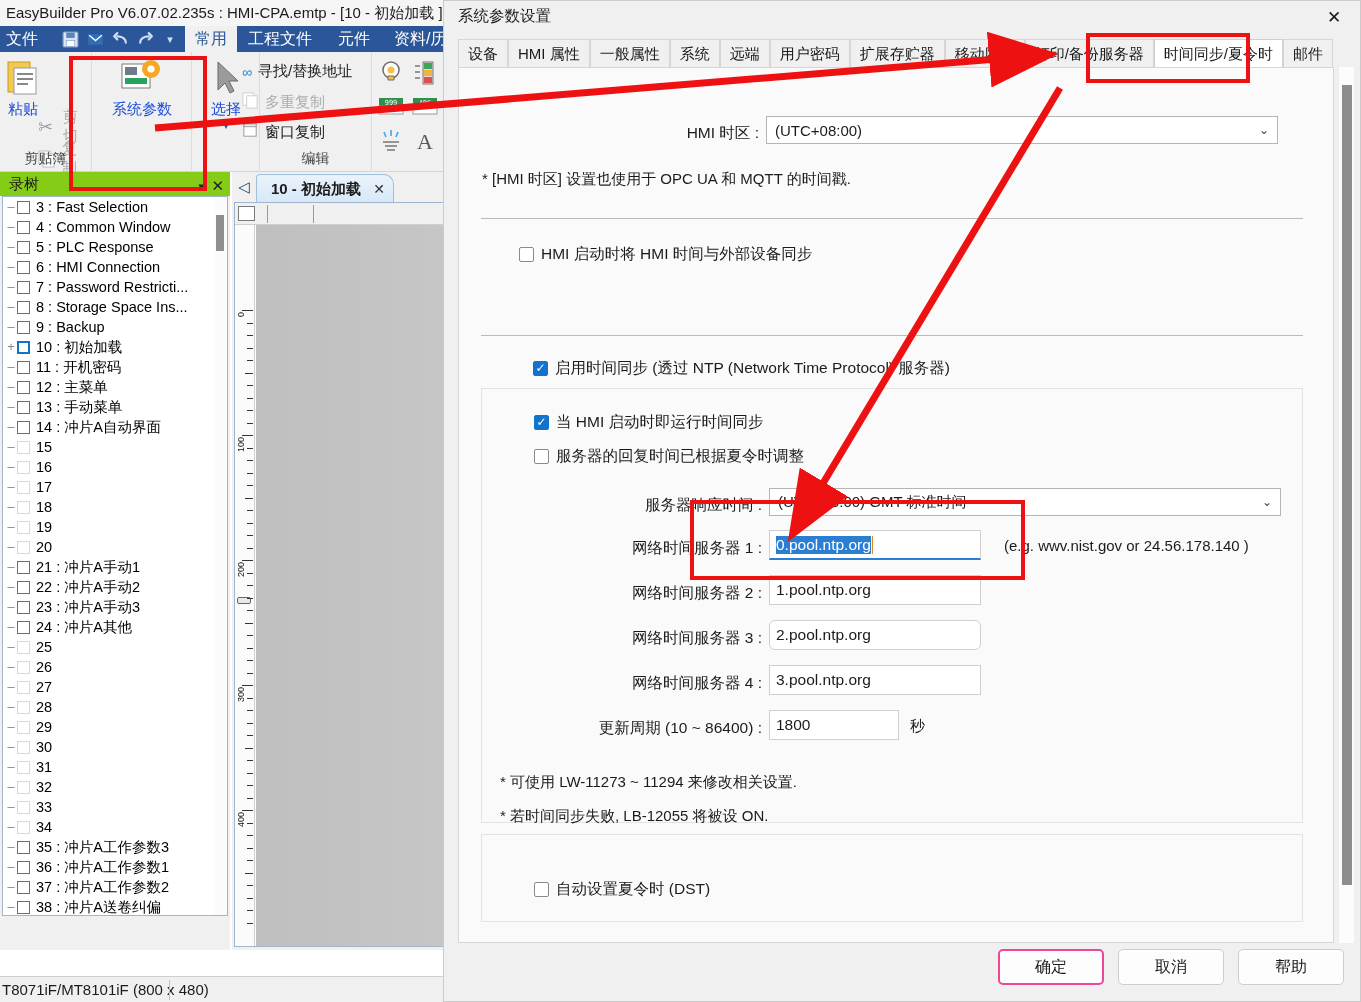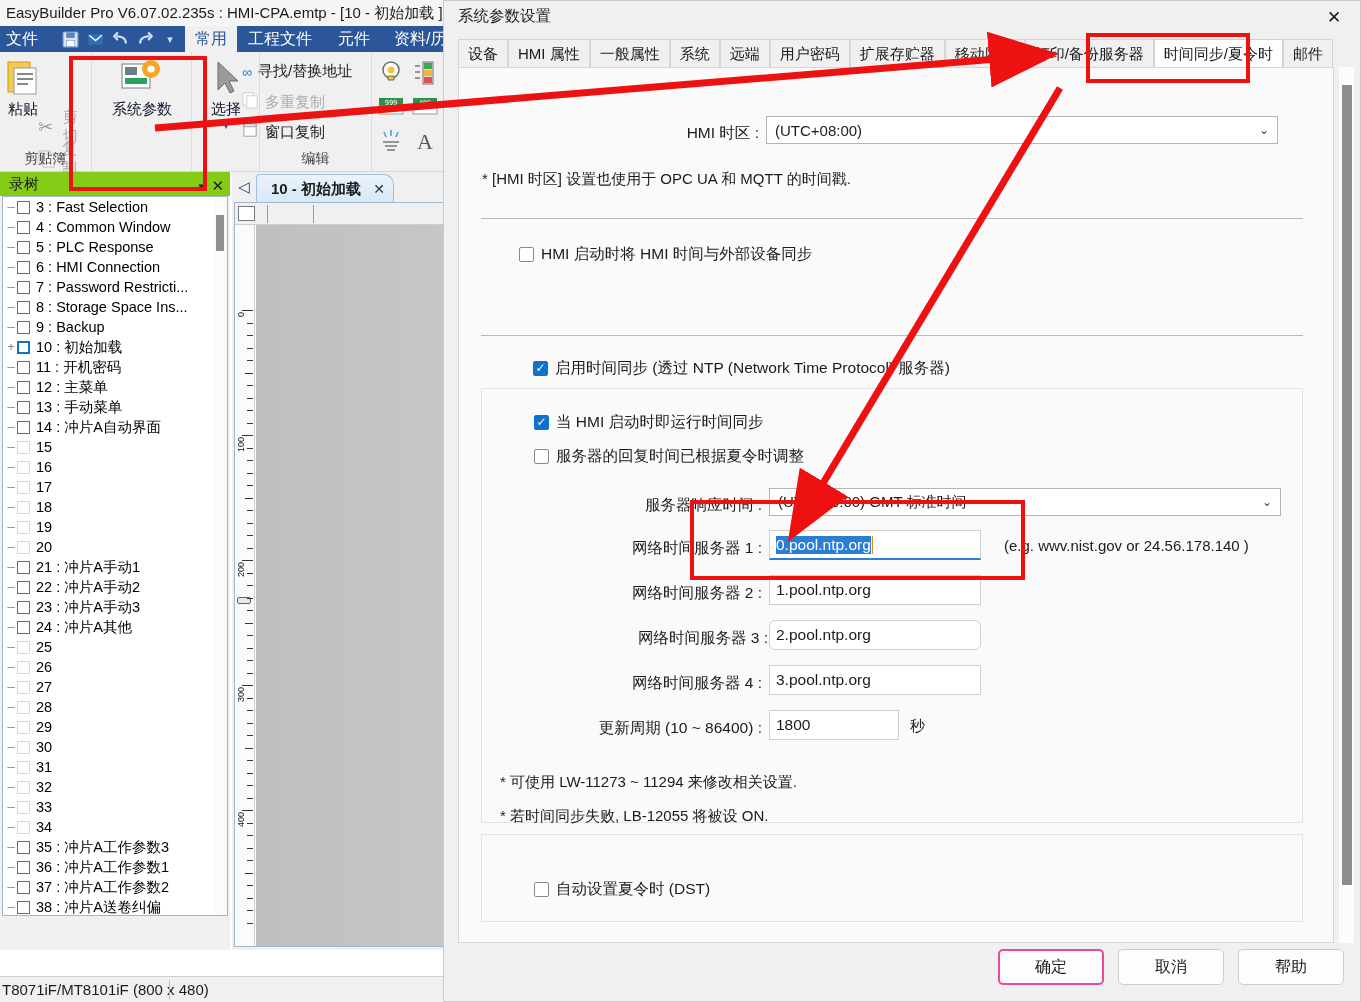--- a/index.html
+++ b/index.html
@@ -41,21 +41,21 @@
   }
   .rb-group { position: absolute; top: 0; height: 120px; border-right: 1px solid #dcdcdc; }
   .rb-grouplabel {
     position: absolute; bottom: 4px; width: 100%; text-align: center;
     font-size: 14px; color: #444;
   }
   .rb-bigbtn {
     position: absolute; display:flex; flex-direction: column; align-items:center;
     width: 82px;
   }
-  .rb-bigbtn .lbl { font-size: 15px; color: #0f172a; margin-top: 2px; text-align:center; }
+  .rb-bigbtn .lbl { font-size: 15px; color: #1d4ed8; margin-top: 2px; text-align:center; }
   .rb-smallbtn { position:absolute; display:flex; align-items:center; gap:6px; font-size:15px; }
   .rb-smallbtn .lbl { color:#1b1b1b; }
   .rb-smallbtn.dim .lbl { color:#adadad; }
 
   
   .ic { display:inline-block; position:relative; }
   .ic-paste { width:34px; height:40px; }
   .ic-scissors { width:20px; height:20px; color:#9a9a9a; font-size:18px; line-height:20px;}
   .ic-copy { width:18px; height:18px; }
   .ic-sysparam { width:44px; height:40px; }
@@ -733,21 +733,21 @@
         <span class="sel">0.pool.ntp.org</span>
             <span class="caret"></span>
       </div>
       <div class="hint" style="left:522px; top:148px;">(e.g. wwv.nist.gov or 24.56.178.140 )</div>
 
       <div class="frm-label" style="position:absolute; left:90px; top:194px; width:190px;">网络时间服务器 2 :</div>
       <div class="txt" style="left:287px; top:186px; width:212px;">
         <span>1.pool.ntp.org</span>
       </div>
 
-      <div class="frm-label" style="position:absolute; left:96px; top:239px; width:190px;">网络时间服务器 3 :</div>
+      <div class="frm-label" style="position:absolute; left:90px; top:239px; width:190px;">网络时间服务器 3 :</div>
       <div class="txt" style="left:287px; top:231px; width:212px;border-radius:6px;">
         <span>2.pool.ntp.org</span>
       </div>
 
       <div class="frm-label" style="position:absolute; left:90px; top:284px; width:190px;">网络时间服务器 4 :</div>
       <div class="txt" style="left:287px; top:276px; width:212px;">
         <span>3.pool.ntp.org</span>
       </div>
 
       <div class="frm-label" style="position:absolute; left:65px; top:329px; width:215px;">更新周期 (10 ~ 86400) :</div>

